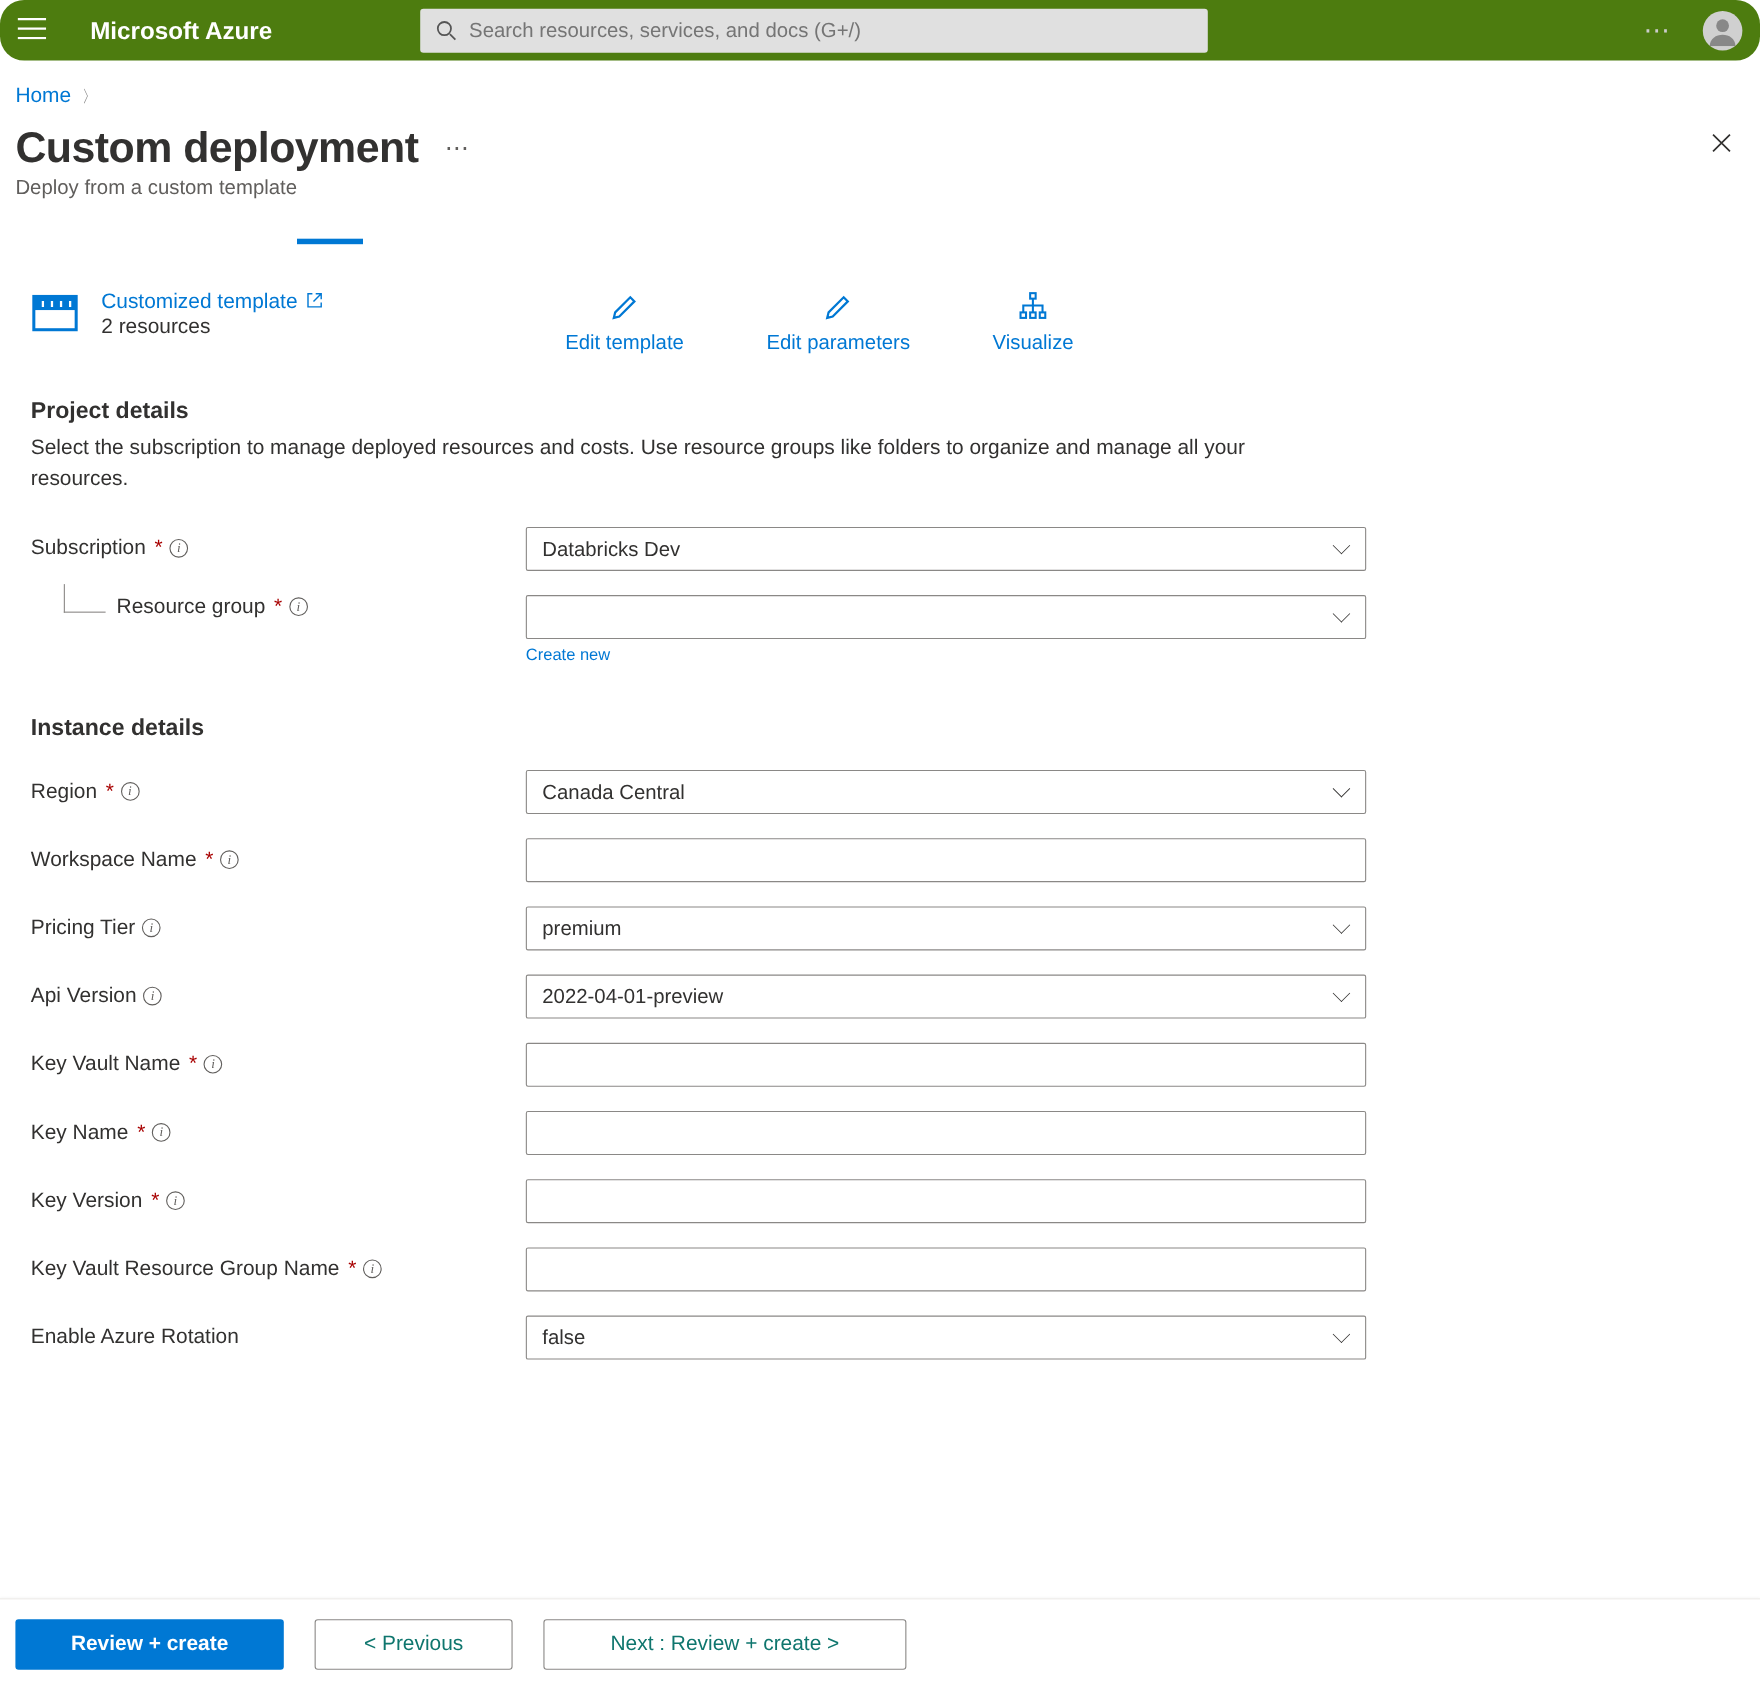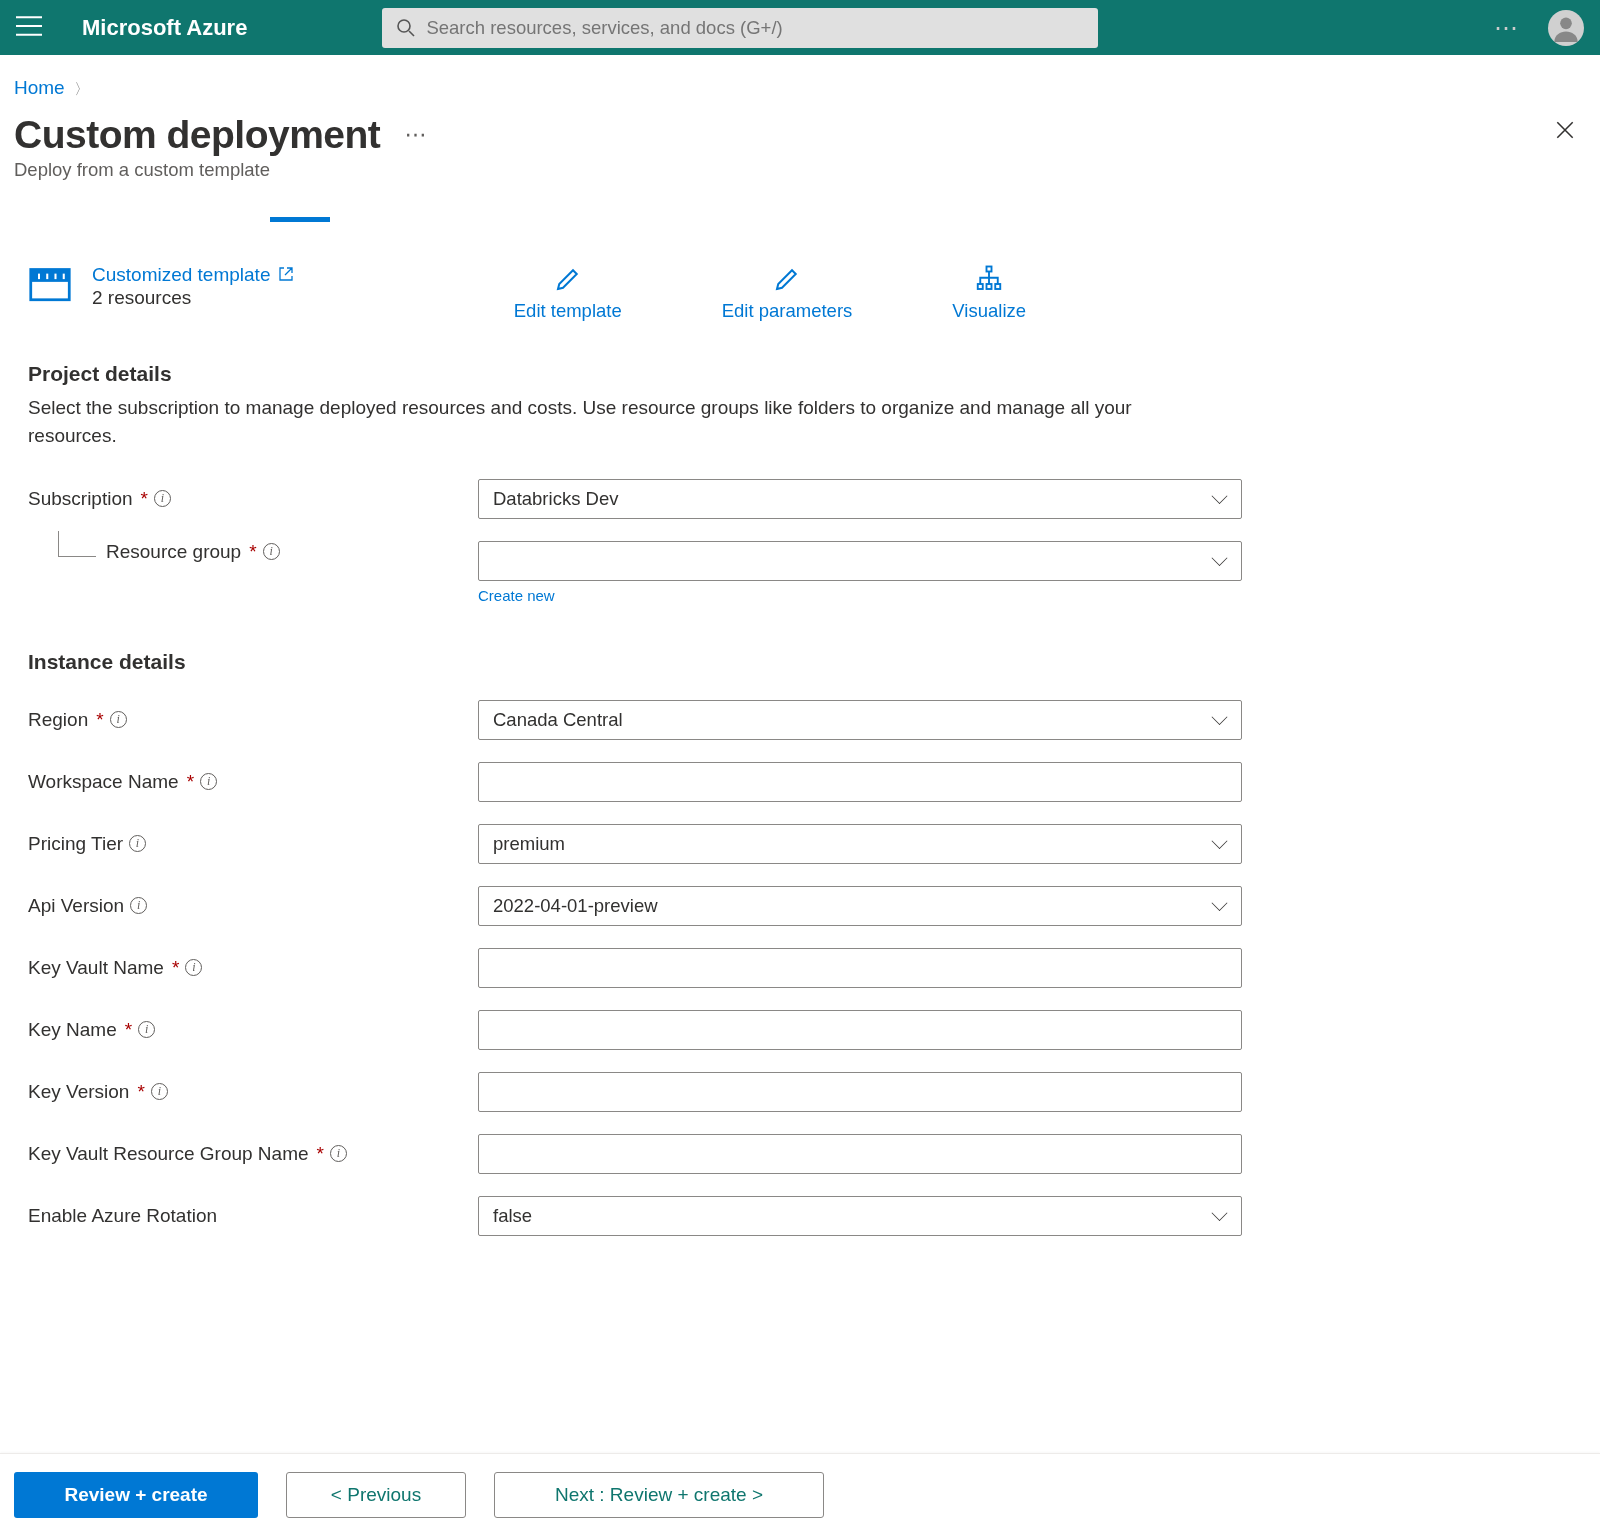--- a/index.html
+++ b/index.html
@@ -5,26 +5,27 @@
     * { box-sizing: border-box; margin: 0; padding: 0; }
     body {
       font-family: 'Segoe UI', -apple-system, sans-serif;
       font-size: 13px;
       color: #323130;
       background: #fff;
       width: 1600px;
     }
     
     .top-header {
-      background: #0f766e;
+      background: #4d7c0f;
       height: 55px;
       display: flex;
       align-items: center;
       padding: 0 16px;
       color: #fff;
+      border-radius: 22px;
     }
     .hamburger { margin-right: 40px; cursor: pointer; }
     .brand { font-size: 22px; font-weight: 600; margin-right: 135px; }
     .search-box {
       background: #e0e0e0;
       border-radius: 3px;
       height: 40px;
       width: 716px;
       display: flex;
       align-items: center;
@@ -70,21 +71,21 @@
     .content { padding: 24px 28px 120px; max-width: 1270px; }
     .section-head { font-size: 21px; font-weight: 600; margin-bottom: 8px; }
     .section-desc { font-size: 19px; color: #323130; line-height: 1.5; margin-bottom: 28px; max-width: 1170px;}
 
     
     .template-row { display: flex; align-items: flex-start; gap: 20px; margin: 18px 0 40px; }
     .template-icon { width: 44px; height: 44px; flex-shrink:0; }
     .template-meta .link { color: #0078d4; font-size: 19px; text-decoration: none; }
     .template-meta .link svg { vertical-align: -1px; margin-left:2px; }
     .template-meta .sub { font-size: 19px; color: #323130; margin-top: 1px; }
-    .actions-row { display:flex; gap:100px; margin-left:200px; }
+    .actions-row { display:flex; gap:75px; margin-left:200px; }
     .action-v { display:flex; flex-direction:column; align-items:center; color:#0078d4; font-size:18.5px; text-decoration:none; gap:6px; }
     .action-v svg { width:30px; height:30px; }
 
     
     .form-row {
       display: flex;
       align-items: center;
       margin-bottom: 22px;
       min-height: 40px;
     }

